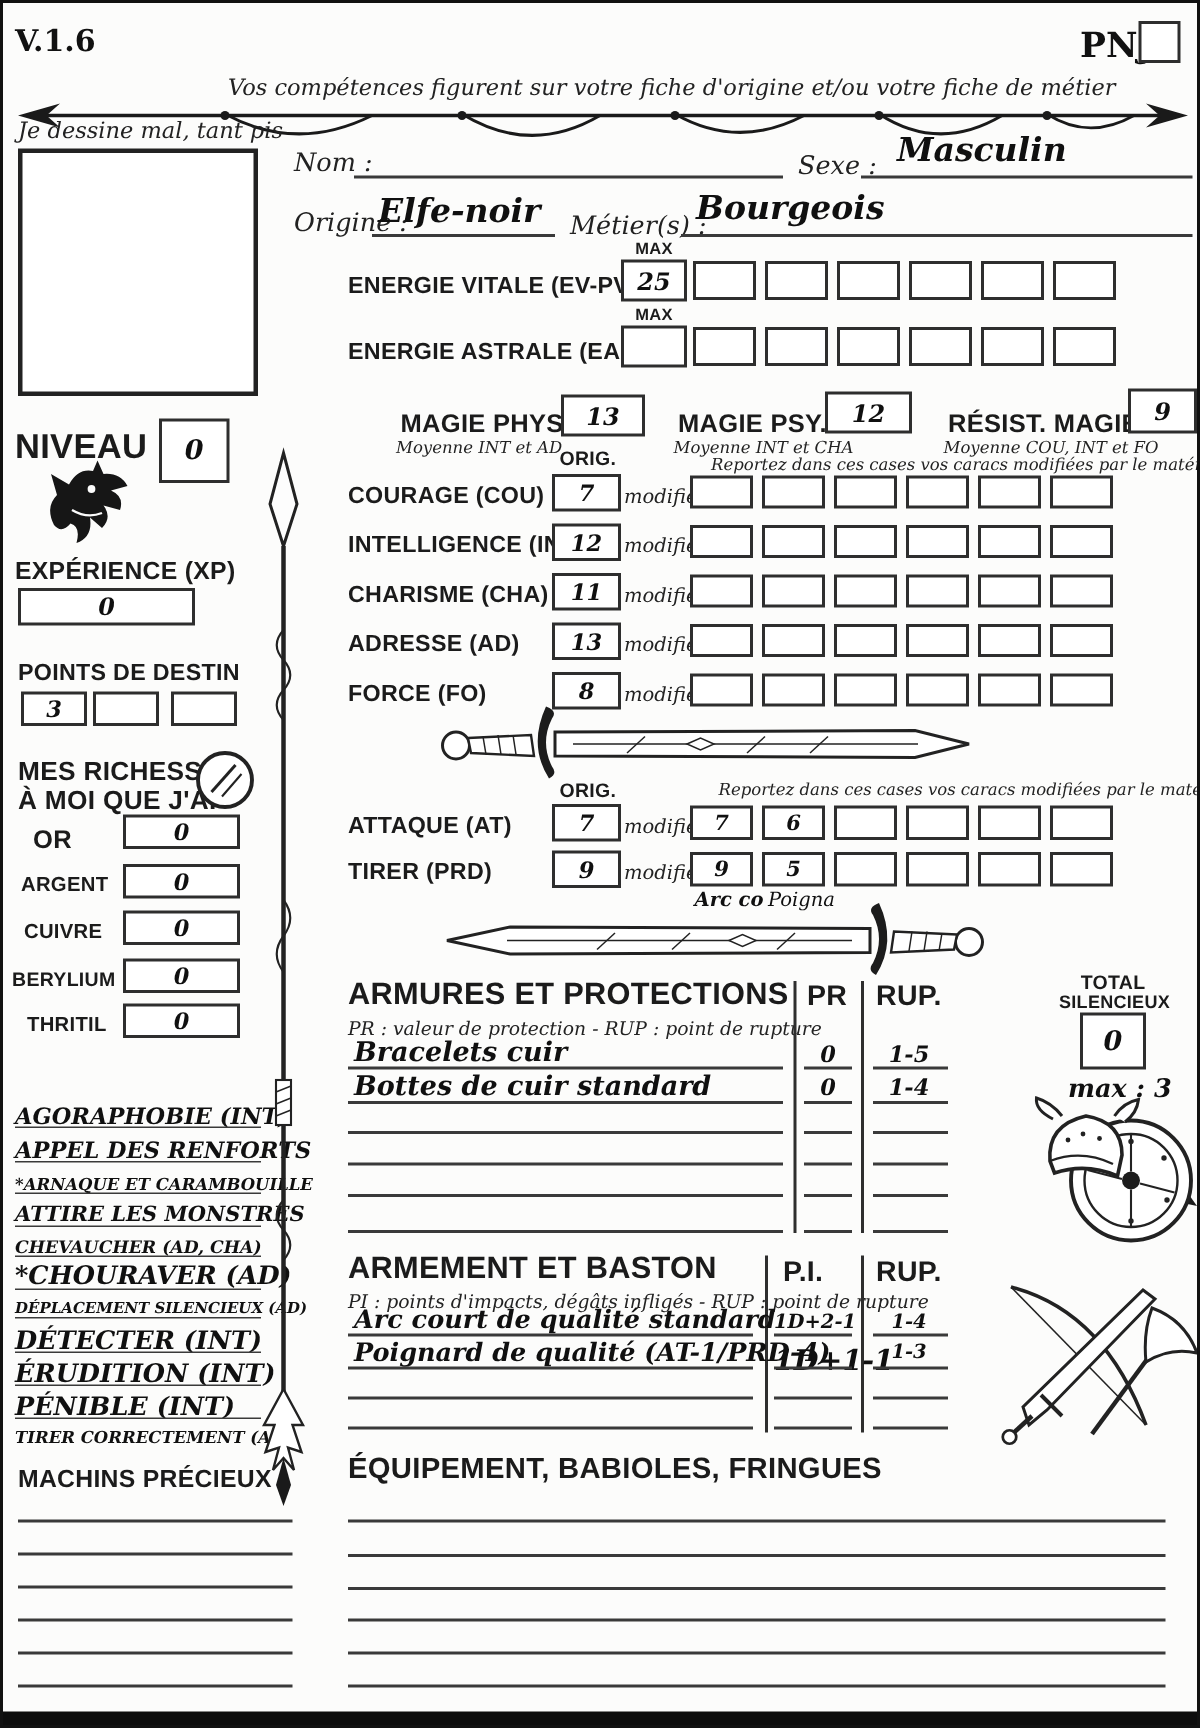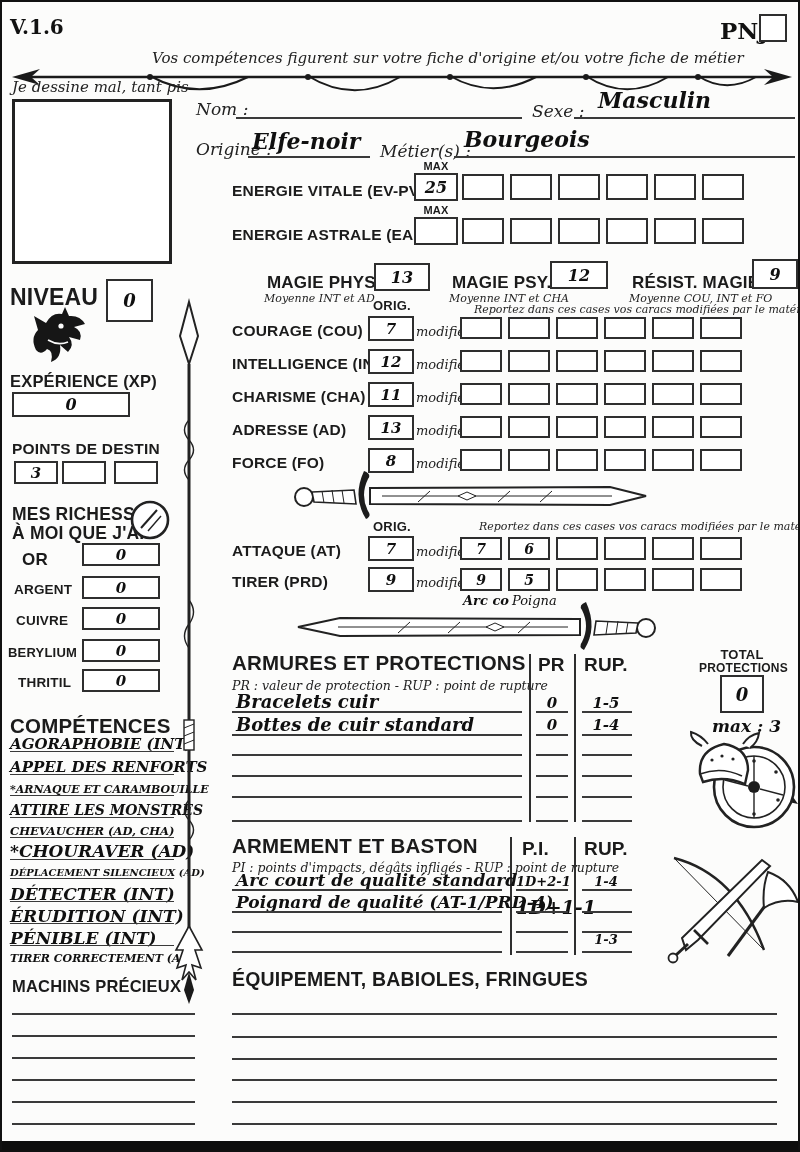--- a/index.html
+++ b/index.html
@@ -282,21 +282,20 @@
     </div>
   <div class="abs deco" style="left:6px;top:643px;font-size:13px;">BERYLIUM</div>
   <div class="box" style="left:80px;top:637px;width:78px;height:23px;">
       <span class="hand" style="font-size:15px;">0</span>
     </div>
   <div class="abs deco" style="left:16px;top:673px;font-size:13.5px;text-align:center;">THRITIL</div>
   <div class="box" style="left:80px;top:667px;width:78px;height:23px;">
       <span class="hand" style="font-size:15px;">0</span>
     </div>
 
-  <div class="abs deco" style="left:8px;top:712px;font-size:20.5px;">COMPÉTENCES</div>
 
   <div class="abs hand" style="left:8px;top:733px;font-size:15px;">AGORAPHOBIE (INT)</div>
   <div class="ul thin" style="left:8px;top:749px;width:164px;"></div>
   <div class="abs hand" style="left:8px;top:756px;font-size:15px;">APPEL DES RENFORTS</div>
   <div class="ul thin" style="left:8px;top:772px;width:164px;"></div>
   <div class="abs hand" style="left:8px;top:781px;font-size:11px;">*ARNAQUE ET CARAMBOUILLE</div>
   <div class="ul thin" style="left:8px;top:793px;width:164px;"></div>
   <div class="abs hand" style="left:8px;top:800px;font-size:14px;">ATTIRE LES MONSTRES</div>
   <div class="ul thin" style="left:8px;top:815px;width:164px;"></div>
   <div class="abs hand" style="left:8px;top:822px;font-size:11.5px;">CHEVAUCHER (AD, CHA)</div>
@@ -364,21 +363,21 @@
   <div class="ul" style="left:534px;top:773px;width:32px;"></div>
   <div class="ul" style="left:580px;top:773px;width:50px;"></div>
   <div class="ul" style="left:230px;top:794px;width:290px;"></div>
   <div class="ul" style="left:534px;top:794px;width:32px;"></div>
   <div class="ul" style="left:580px;top:794px;width:50px;"></div>
   <div class="ul" style="left:230px;top:818px;width:290px;"></div>
   <div class="ul" style="left:534px;top:818px;width:32px;"></div>
   <div class="ul" style="left:580px;top:818px;width:50px;"></div>
 
   <div class="abs deco ctr" style="left:700px;top:645px;width:80px;font-size:13px;">TOTAL</div>
-  <div class="abs deco ctr" style="left:697px;top:659px;width:88px;font-size:12px;">PROTECTIONS</div>
+  <div class="abs deco ctr" style="left:697px;top:659px;width:88px;font-size:12px;">SILENCIEUX</div>
   <div class="box" style="left:718px;top:673px;width:44px;height:38px;">
       <span class="hand" style="font-size:18px;">0</span>
     </div>
   <div class="abs hand" style="left:710px;top:714px;font-size:17px;">max : 3</div>
 
   <svg style="left:686px;top:730px;" width="112" height="106" viewBox="0 0 112 106">
     <path d="M100,58 l10,14 l-14,-3 Z" fill="#1c1c1c"></path>
     <circle cx="66" cy="55" r="40" fill="#fff" stroke="#222" stroke-width="2.6"></circle>
     <circle cx="66" cy="55" r="31" fill="none" stroke="#222" stroke-width="1.6"></circle>
     <circle cx="66" cy="55" r="6" fill="#1c1c1c"></circle>
@@ -410,21 +409,21 @@
   <div class="ul" style="left:230px;top:887px;width:270px;"></div>
   <div class="abs hand ctr" style="left:514px;top:872px;width:52px;font-size:13px;">1D+2-1</div>
   <div class="ul" style="left:514px;top:887px;width:52px;"></div>
   <div class="abs hand ctr" style="left:580px;top:872px;width:48px;font-size:13px;">1-4</div>
   <div class="ul" style="left:580px;top:887px;width:50px;"></div>
 
   <div class="abs hand" style="left:234px;top:890px;font-size:17px;">Poignard de qualité (AT-1/PRD-4)</div>
   <div class="ul" style="left:230px;top:909px;width:270px;"></div>
   <div class="abs hand ctr" style="left:514px;top:894px;width:52px;font-size:19px;">1D+1-1</div>
   <div class="ul" style="left:514px;top:909px;width:52px;"></div>
-  <div class="abs hand ctr" style="left:580px;top:930px;width:48px;font-size:13px;">1-3</div>
+  <div class="abs hand ctr" style="left:580px;top:892px;width:48px;font-size:13px;">1-3</div>
   <div class="ul" style="left:580px;top:909px;width:50px;"></div>
 
   <div class="ul" style="left:230px;top:929px;width:270px;"></div>
   <div class="ul" style="left:514px;top:929px;width:52px;"></div>
   <div class="ul" style="left:580px;top:929px;width:50px;"></div>
   <div class="ul" style="left:230px;top:949px;width:270px;"></div>
   <div class="ul" style="left:514px;top:949px;width:52px;"></div>
   <div class="ul" style="left:580px;top:949px;width:50px;"></div>
 
   <svg style="left:642px;top:850px;" width="155" height="108" viewBox="0 0 155 108">

